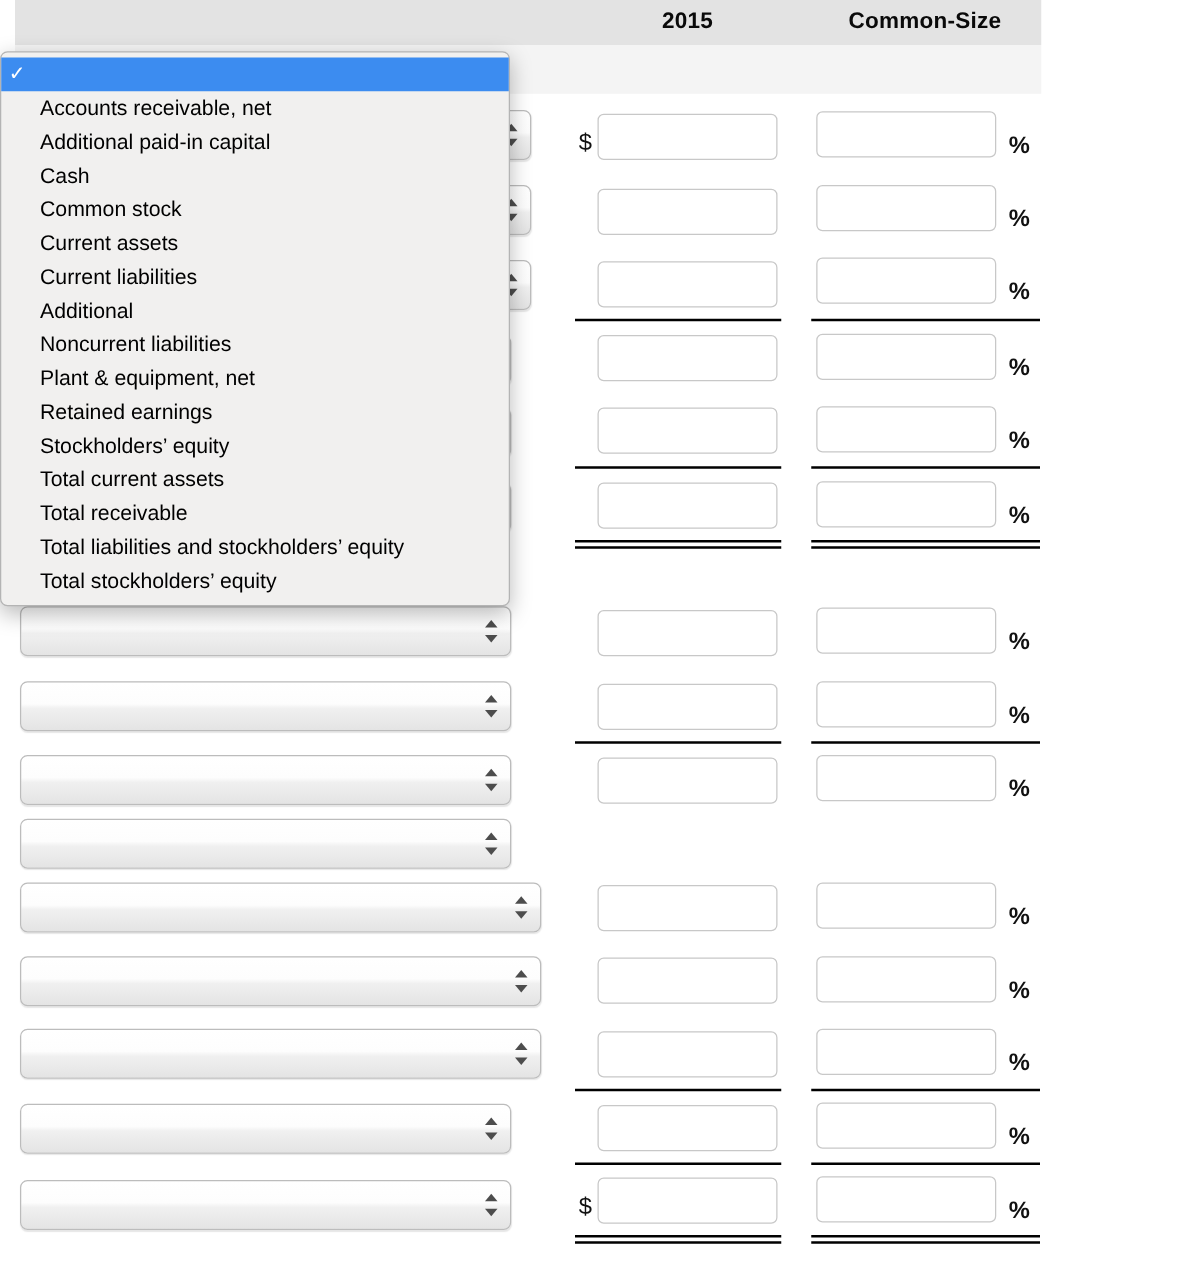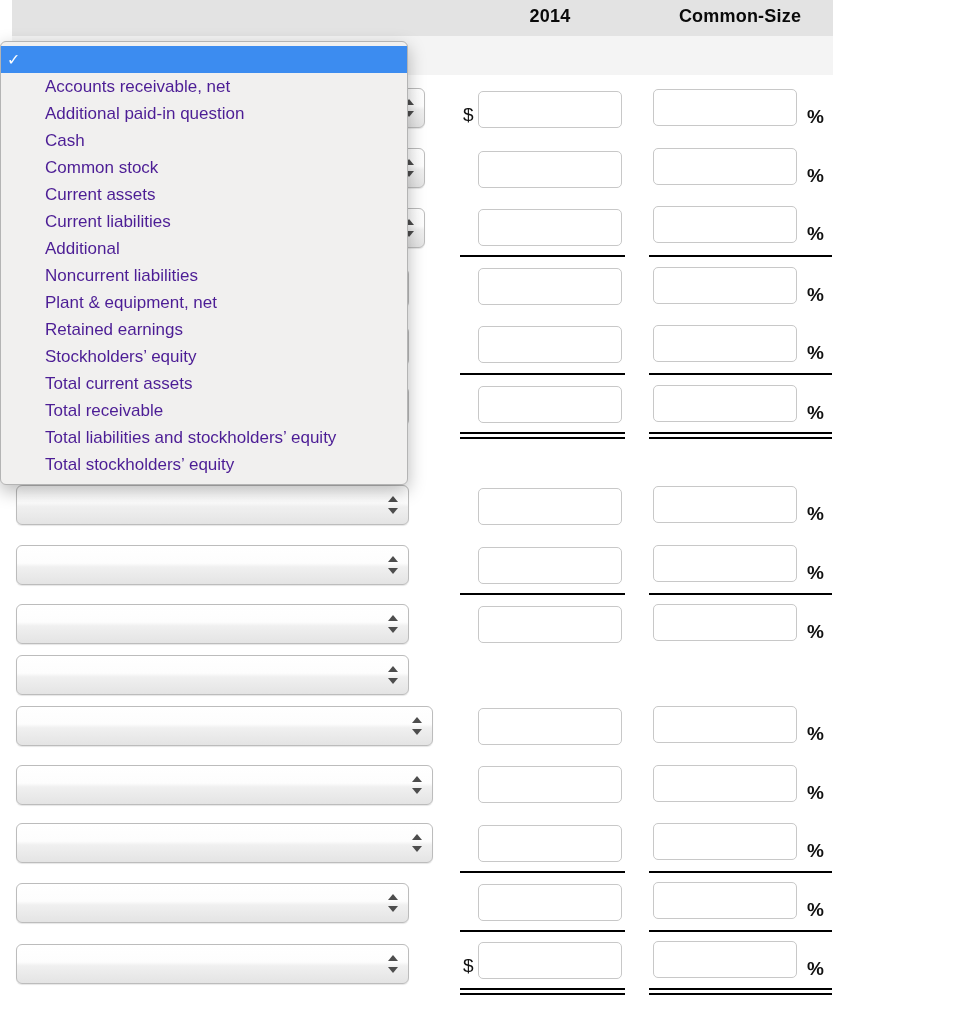--- a/index.html
+++ b/index.html
@@ -123,22 +123,22 @@
     border-radius: 6px;
     box-shadow: 0 6px 18px rgba(0,0,0,0.28);
     padding: 5px 0 6px 0;
     box-sizing: border-box;
     z-index: 50;
   }
   .popup .opt {
     height: 27px;
     line-height: 27px;
     font-size: 17px;
-    color: #4c1d95;
-    padding-left: 44px;
+    color: #000000;
+    padding-left: 31px;
     white-space: nowrap;
   }
   .popup .opt.selected {
     background: #3c8cf0;
     color: #ffffff;
     padding-left: 0;
     position: relative;
     margin-top: -1px;
   }
   .popup .opt.selected .check {
@@ -172,21 +172,21 @@
     font-weight: bold;
   }
 </style>
 </head>
 <body>
 
 <div class="sheet">
 
   <div class="header-band"></div>
   <div class="subheader-band"></div>
-  <div class="col-head year">2014</div>
+  <div class="col-head year">2015</div>
   <div class="col-head cs">Common-Size</div>
 
   <div class="sel" style="left:16px; top:88px;  width:409px;">
       <span class="arrows">
         <i class="up"></i>
         <i class="dn"></i>
       </span>
     </div>
   <div class="sel" style="left:16px; top:148px; width:409px;">
       <span class="arrows">
@@ -336,21 +336,21 @@
   <input class="inp" style="left: 653px; top: 941px;" value="">
   <div class="sym pct" style="top:958px;">%</div>
   <div class="rule c2 dbl" style="top:988px;"></div>
 
   <div class="popup">
     <div class="opt selected">
       <span class="check">✓</span>
       <span></span>
     </div>
     <div class="opt">Accounts receivable, net</div>
-    <div class="opt">Additional paid-in question</div>
+    <div class="opt">Additional paid-in capital</div>
     <div class="opt">Cash</div>
     <div class="opt">Common stock</div>
     <div class="opt">Current assets</div>
     <div class="opt">Current liabilities</div>
     <div class="opt">Additional</div>
     <div class="opt">Noncurrent liabilities</div>
     <div class="opt">Plant &amp; equipment, net</div>
     <div class="opt">Retained earnings</div>
     <div class="opt">Stockholders’ equity</div>
     <div class="opt">Total current assets</div>

